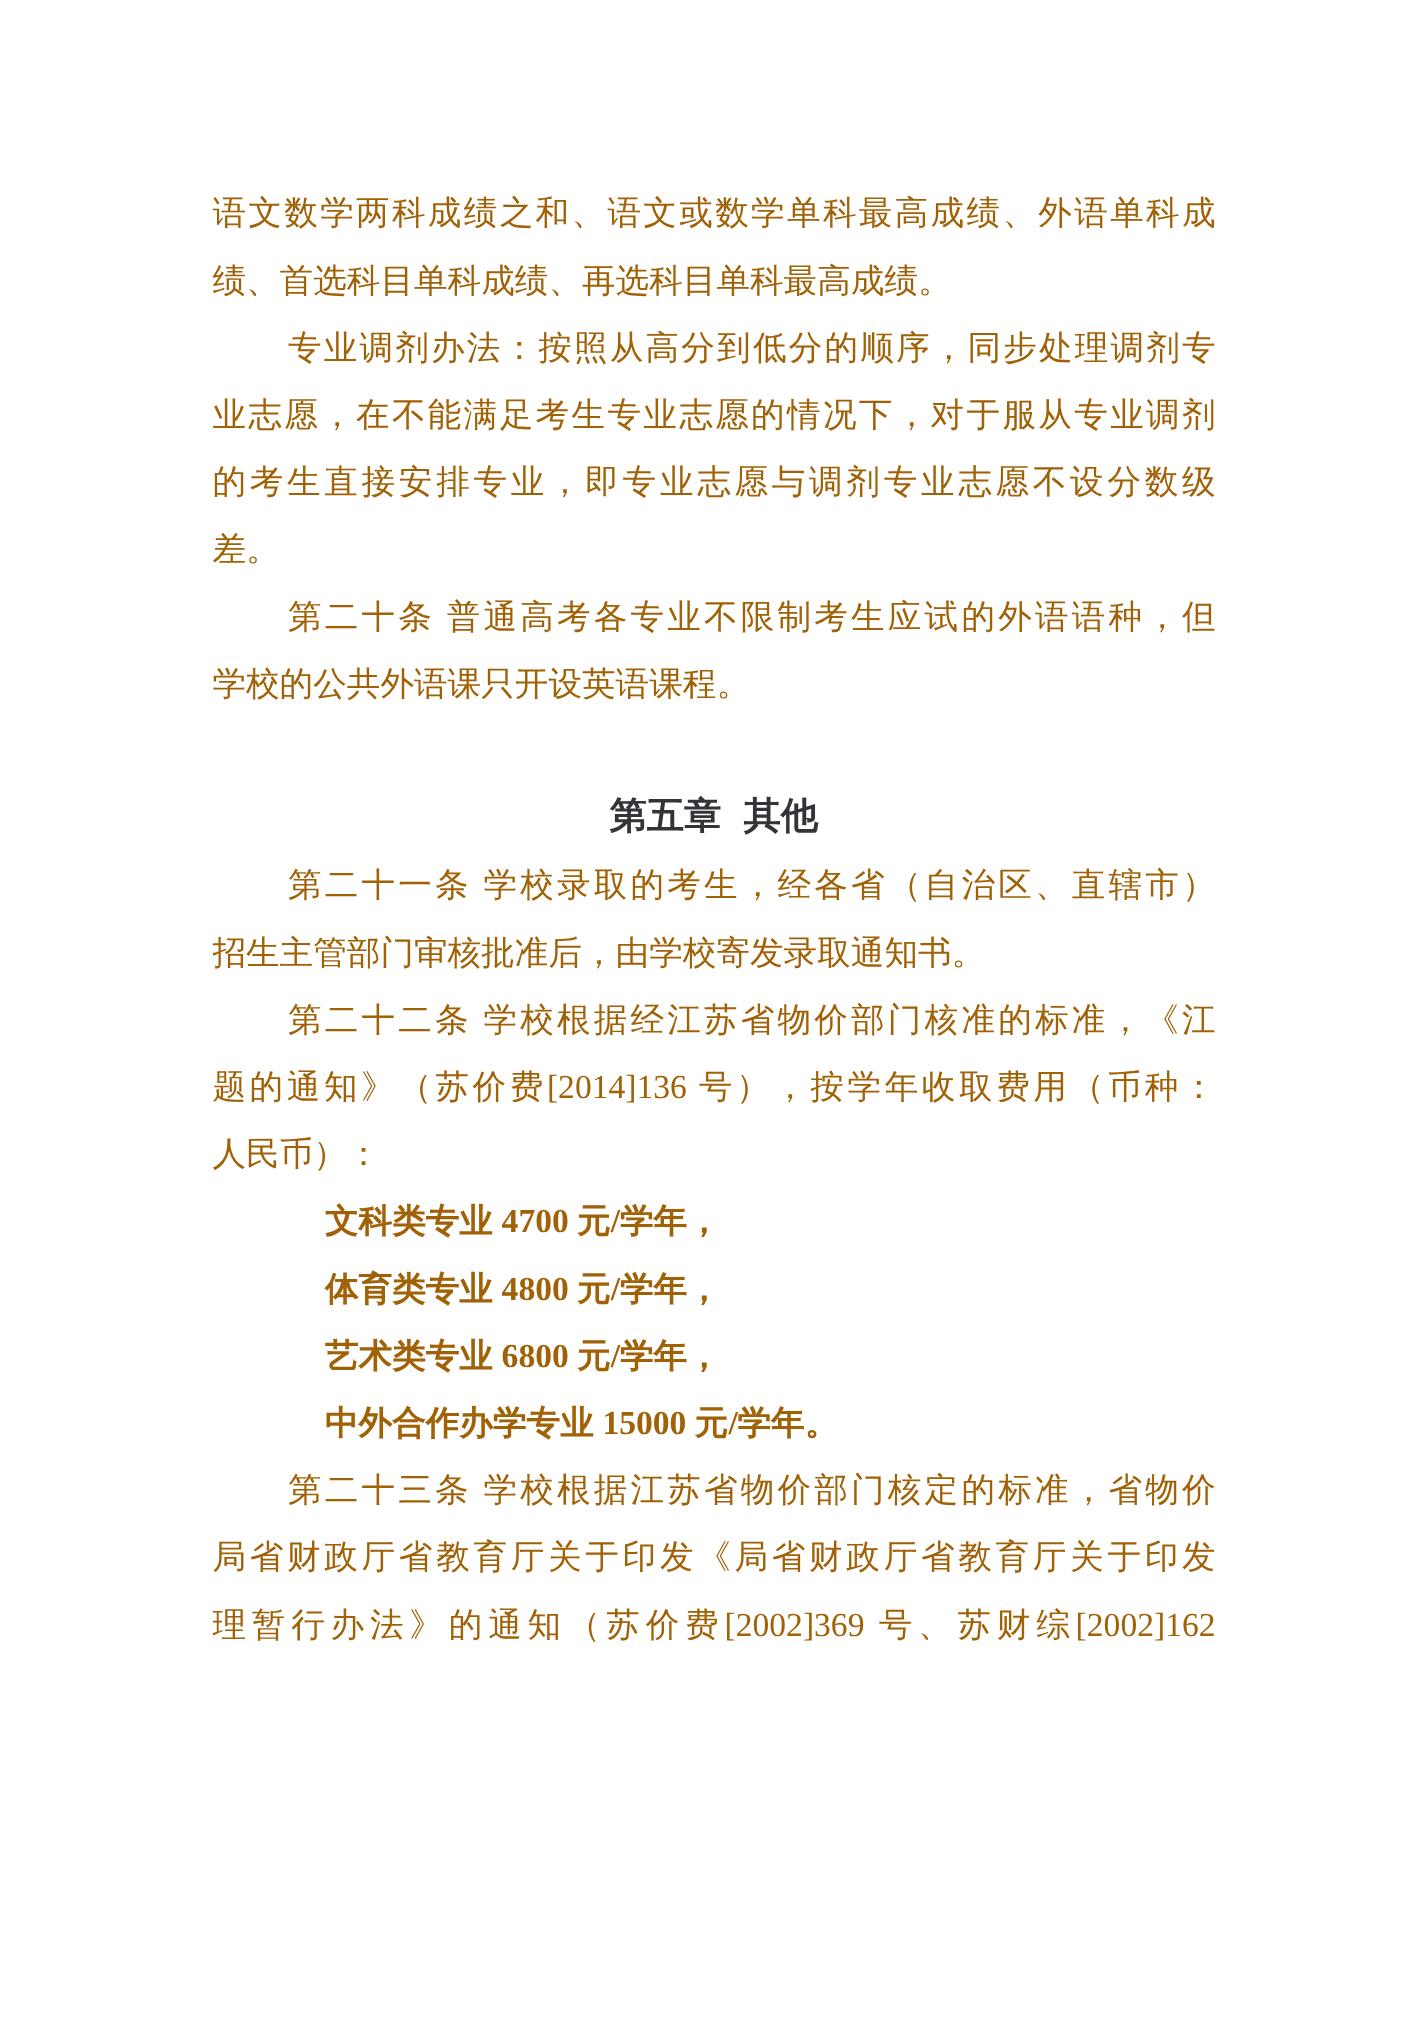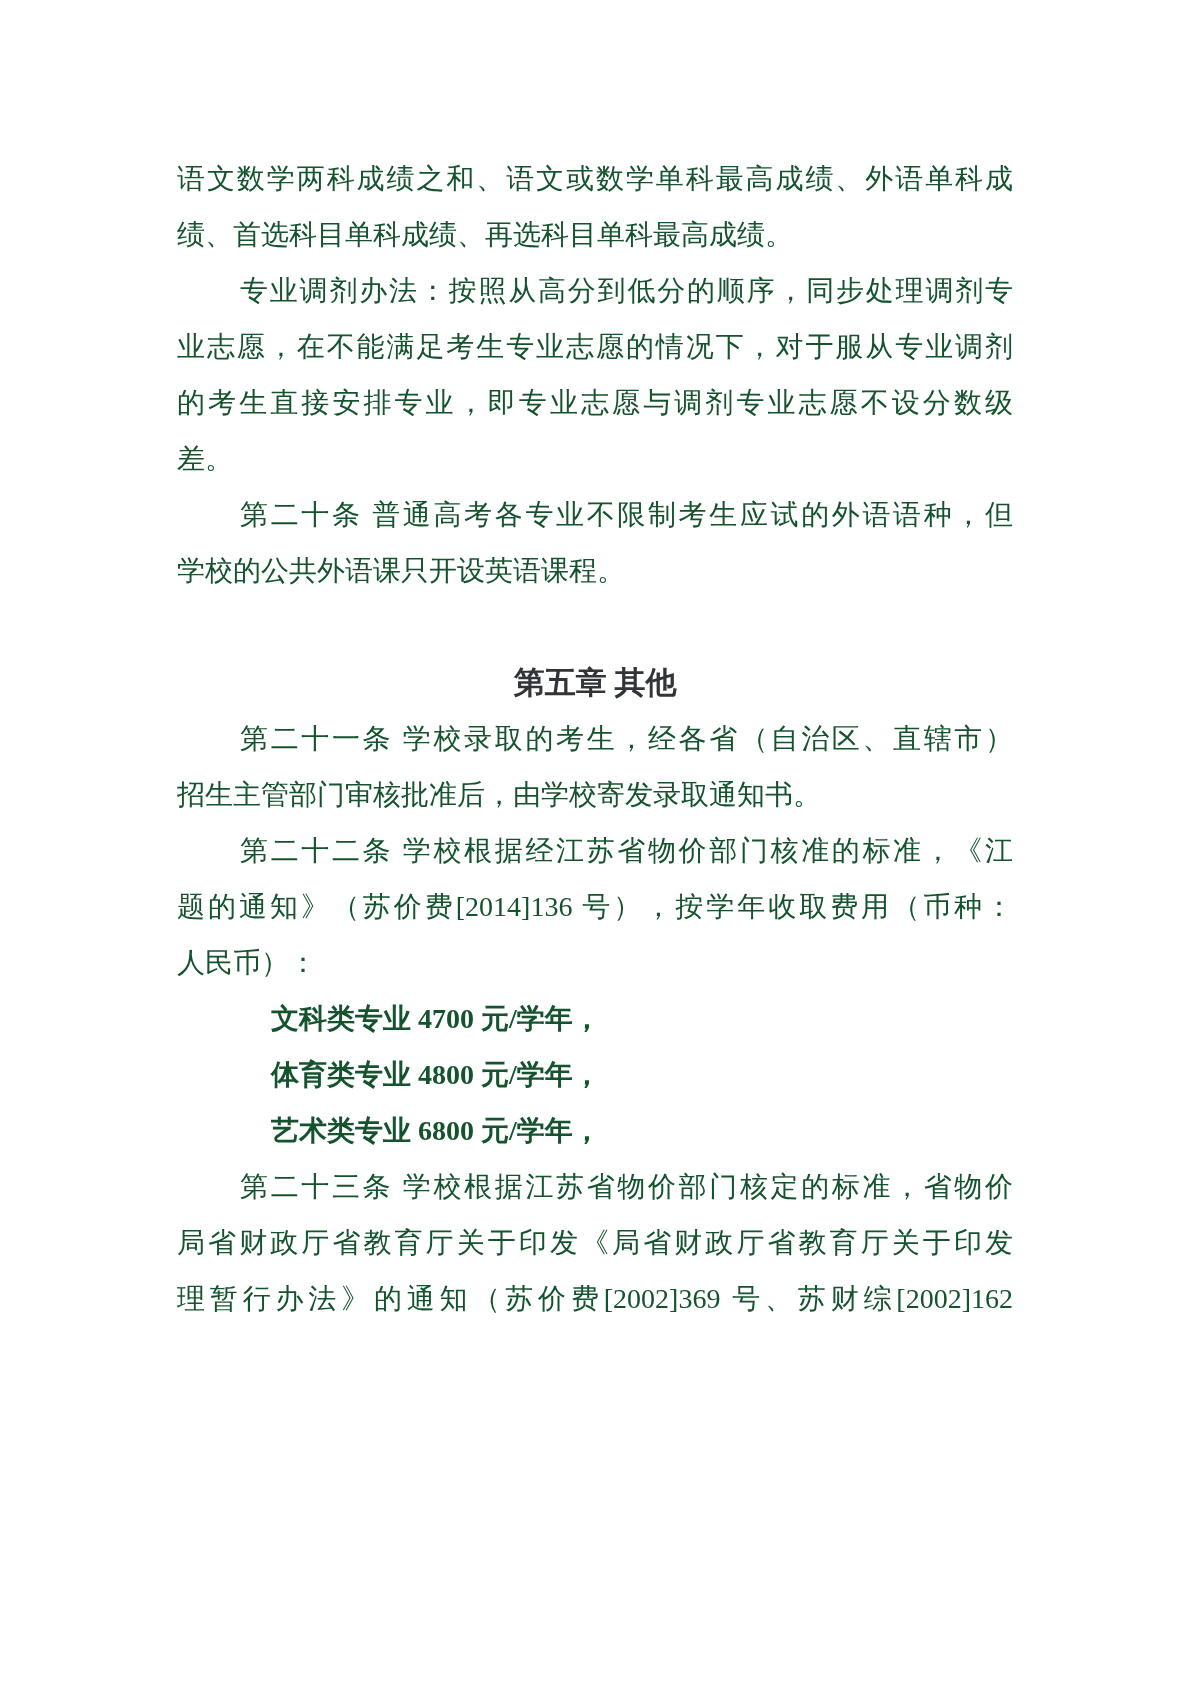--- a/index.html
+++ b/index.html
@@ -18,21 +18,21 @@
   .textblock {
     position: absolute;
     left: 177px;
     top: 151px;
     width: 836px;
   }
   .line {
     height: 56px;
     line-height: 56px;
     font-size: 28px;
-    color: #14532d;
+    color: #a16207;
     overflow: hidden;
     white-space: nowrap;
   }
   .line.justify {
     white-space: normal;
     text-align: justify;
     text-align-last: justify;
     text-justify: inter-character;
   }
   .line.indent {
@@ -41,21 +41,21 @@
   .line.list {
     padding-left: 94px;
     font-weight: bold;
   }
   .line.heading {
     text-align: center;
     text-align-last: center;
     font-weight: bold;
     font-size: 31px;
     color: #313539;
-    font-family: Liberation Serif, serif;
+    font-family: Liberation Mono, monospace;
   }
   .line.spacer {
     height: 56px;
   }
 </style>
 </head>
 <body>
 
 <div class="page">
   <div class="textblock" id="textblock">
@@ -70,17 +70,18 @@
       <div class="line spacer"></div>
       <div class="line heading">第五章 其他</div>
       <div class="line indent justify">第二十一条 学校录取的考生，经各省（自治区、直辖市）</div>
       <div class="line body">招生主管部门审核批准后，由学校寄发录取通知书。</div>
       <div class="line indent justify">第二十二条 学校根据经江苏省物价部门核准的标准，《江</div>
       <div class="line body justify">题的通知》（苏价费[2014]136 号），按学年收取费用（币种：</div>
       <div class="line body">人民币）：</div>
       <div class="line list">文科类专业 4700 元/学年，</div>
       <div class="line list">体育类专业 4800 元/学年，</div>
       <div class="line list">艺术类专业 6800 元/学年，</div>
+      <div class="line list">中外合作办学专业 15000 元/学年。</div>
       <div class="line indent justify">第二十三条 学校根据江苏省物价部门核定的标准，省物价</div>
       <div class="line body justify">局省财政厅省教育厅关于印发《局省财政厅省教育厅关于印发</div>
       <div class="line body justify">理暂行办法》的通知（苏价费[2002]369 号、苏财综[2002]162</div>
     </div>
 </div>
 
 </body></html>

